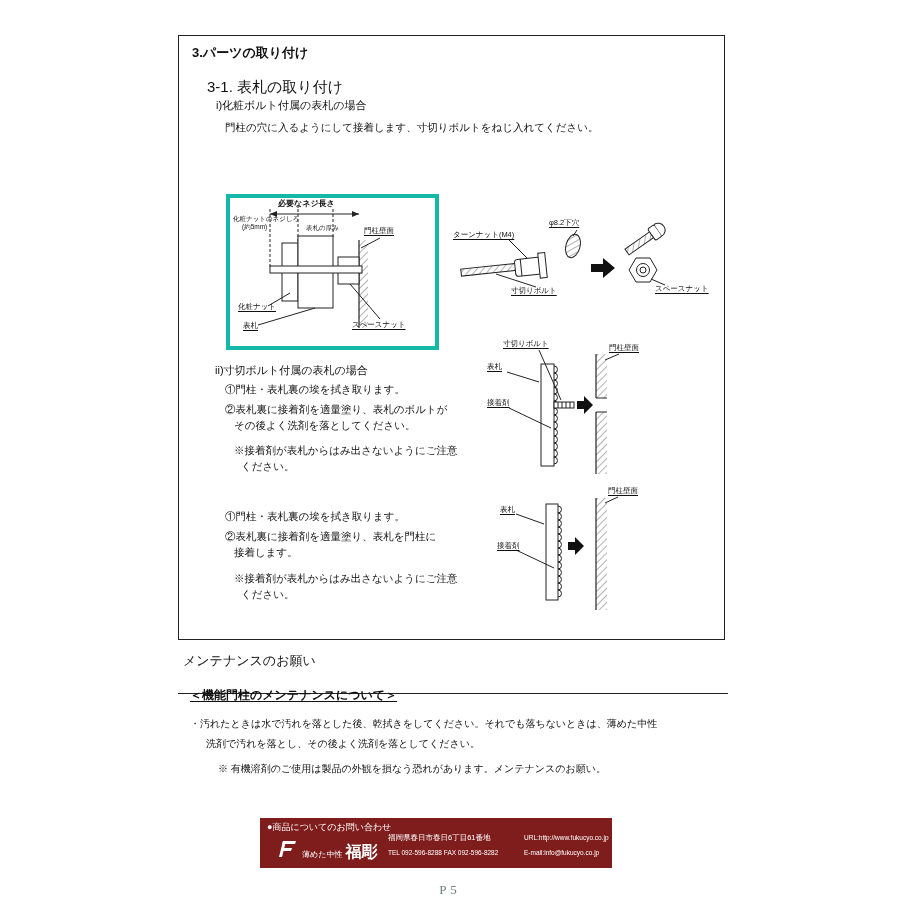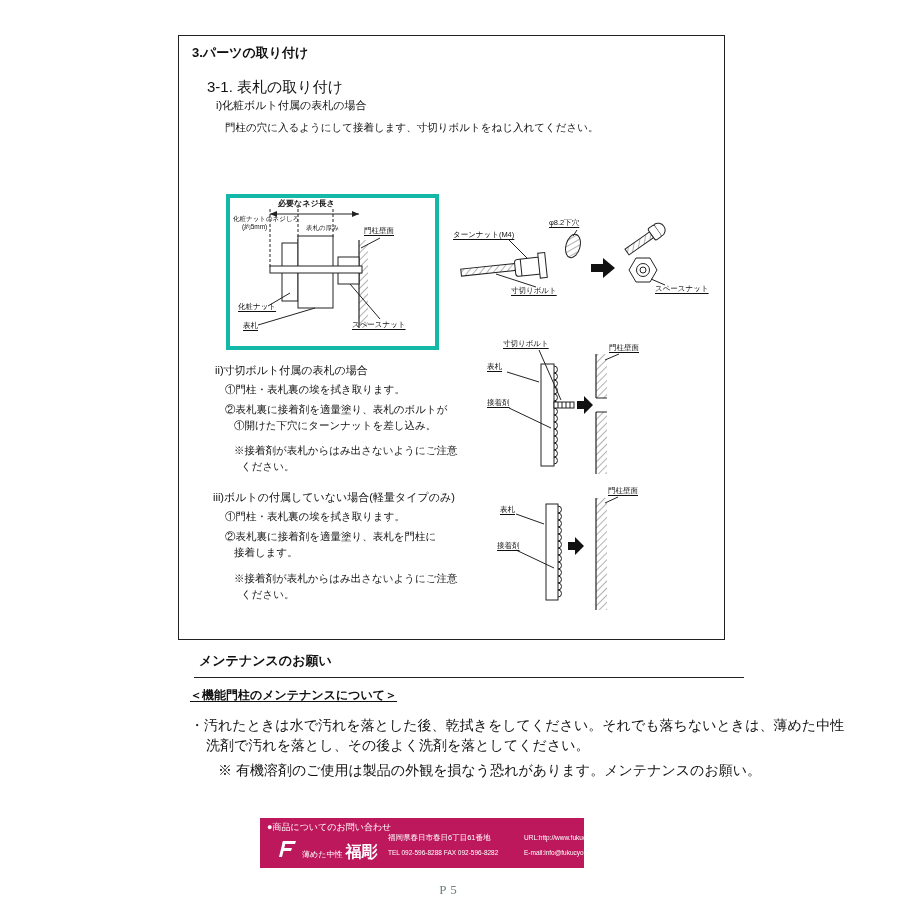--- a/index.html
+++ b/index.html
@@ -8,25 +8,25 @@
   #main-box{position:absolute;left:178px;top:35px;width:545px;height:603px;border:1px solid #222}
   .h1{position:absolute;font-size:13px;font-weight:bold;white-space:nowrap}
   .h2{position:absolute;font-size:15px;white-space:nowrap}
   .h3{position:absolute;font-size:11px;white-space:nowrap}
   .step{position:absolute;font-size:10.5px;white-space:nowrap}
   .dia{position:absolute}
   .dia svg{position:absolute;left:0;top:0}
   .dlbl{position:absolute;font-size:7.5px;white-space:nowrap;text-decoration:underline;text-underline-offset:2px}
   .dlbl-s{position:absolute;font-size:6.5px;white-space:nowrap}
   .dlbl-b{position:absolute;font-size:8px;font-weight:bold;white-space:nowrap}
-  #maint-title{position:absolute;left:194px;top:652px;width:545px;font-size:13px;font-weight:bold;
-      padding:0 0 7px 5px;border-bottom:1px solid #222;white-space:nowrap}
+  #maint-title{position:absolute;left:178px;top:652px;width:545px;font-size:13px;font-weight:normal;
+      padding:0 0 23px 5px;border-bottom:1px solid #222;white-space:nowrap}
   .maint-sub{position:absolute;font-size:12px;font-weight:bold;text-decoration:underline;text-underline-offset:2px;white-space:nowrap}
-  .maint-line{position:absolute;font-size:14px;white-space:nowrap}
-  #footer{position:absolute;left:260px;top:818px;width:324px;height:50px;background:#be185d;color:#fff}
+  .maint-line{position:absolute;font-size:10px;white-space:nowrap}
+  #footer{position:absolute;left:260px;top:818px;width:352px;height:50px;background:#7f1d1d;color:#fff}
   .f-head{position:absolute;left:7px;top:3px;font-size:9px;white-space:nowrap}
   .f-logo{position:absolute;left:16px;top:22px}
   .f-company{position:absolute;left:42px;top:24px;display:flex;align-items:baseline;gap:3px;white-space:nowrap}
   .f-prefix{font-size:8px}
   .f-name{font-size:16px;font-family:"Liberation Serif",serif;font-weight:bold}
   .f-addr{position:absolute;left:128px;top:15px;font-size:7.5px;white-space:nowrap}
   .f-tel{position:absolute;left:128px;top:31px;font-size:6.5px;white-space:nowrap}
   .f-url{position:absolute;left:264px;top:16px;font-size:6.5px;white-space:nowrap}
   .f-mail{position:absolute;left:264px;top:31px;font-size:6.5px;white-space:nowrap}
   #pageno{position:absolute;left:0;right:0;top:882px;text-align:center;
@@ -113,21 +113,21 @@
       </svg>
       <div class="dlbl" style="left:2px;top:22px">ターンナット(M4)</div>
       <div class="dlbl" style="left:98px;top:10px">φ8.2下穴</div>
       <div class="dlbl" style="left:60px;top:78px">寸切りボルト</div>
       <div class="dlbl" style="left:204px;top:76px">スペースナット</div>
     </div>
 
     <div class="h3" style="left:36px;top:327px">ii)寸切ボルト付属の表札の場合</div>
     <div class="step" style="left:46px;top:347px">①門柱・表札裏の埃を拭き取ります。</div>
     <div class="step" style="left:46px;top:367px">②表札裏に接着剤を適量塗り、表札のボルトが</div>
-    <div class="step" style="left:55px;top:383px">①開けた下穴にターンナットを差し込み。</div>
+    <div class="step" style="left:55px;top:383px">その後よく洗剤を落としてください。</div>
     <div class="step" style="left:55px;top:408px">※接着剤が表札からはみ出さないようにご注意</div>
     <div class="step" style="left:62px;top:424px">ください。</div>
 
     <div class="dia" style="left:302px;top:300px;width:190px;height:142px">
       <svg width="190" height="142" viewBox="0 0 190 142">
         <defs>
           <pattern id="hC" patternUnits="userSpaceOnUse" width="5" height="5" patternTransform="rotate(45)">
             <line x1="0" y1="0" x2="0" y2="5" stroke="#666" stroke-width="1"></line>
           </pattern>
         </defs>
@@ -148,21 +148,20 @@
         <line x1="26" y1="36" x2="58" y2="46" stroke="#222"></line>
         <line x1="28" y1="72" x2="70" y2="92" stroke="#222"></line>
         <line x1="138" y1="18" x2="124" y2="24" stroke="#222"></line>
       </svg>
       <div class="dlbl" style="left:22px;top:3px">寸切りボルト</div>
       <div class="dlbl" style="left:6px;top:26px">表札</div>
       <div class="dlbl" style="left:6px;top:62px">接着剤</div>
       <div class="dlbl" style="left:128px;top:7px">門柱壁面</div>
     </div>
 
-    <div class="h3" style="left:34px;top:454px">iii)ボルトの付属していない場合(軽量タイプのみ)</div>
     <div class="step" style="left:46px;top:474px">①門柱・表札裏の埃を拭き取ります。</div>
     <div class="step" style="left:46px;top:494px">②表札裏に接着剤を適量塗り、表札を門柱に</div>
     <div class="step" style="left:55px;top:510px">接着します。</div>
     <div class="step" style="left:55px;top:536px">※接着剤が表札からはみ出さないようにご注意</div>
     <div class="step" style="left:62px;top:552px">ください。</div>
 
     <div class="dia" style="left:305px;top:448px;width:185px;height:130px">
       <svg width="185" height="130" viewBox="0 0 185 130">
         <defs>
           <pattern id="hD" patternUnits="userSpaceOnUse" width="5" height="5" patternTransform="rotate(45)">

